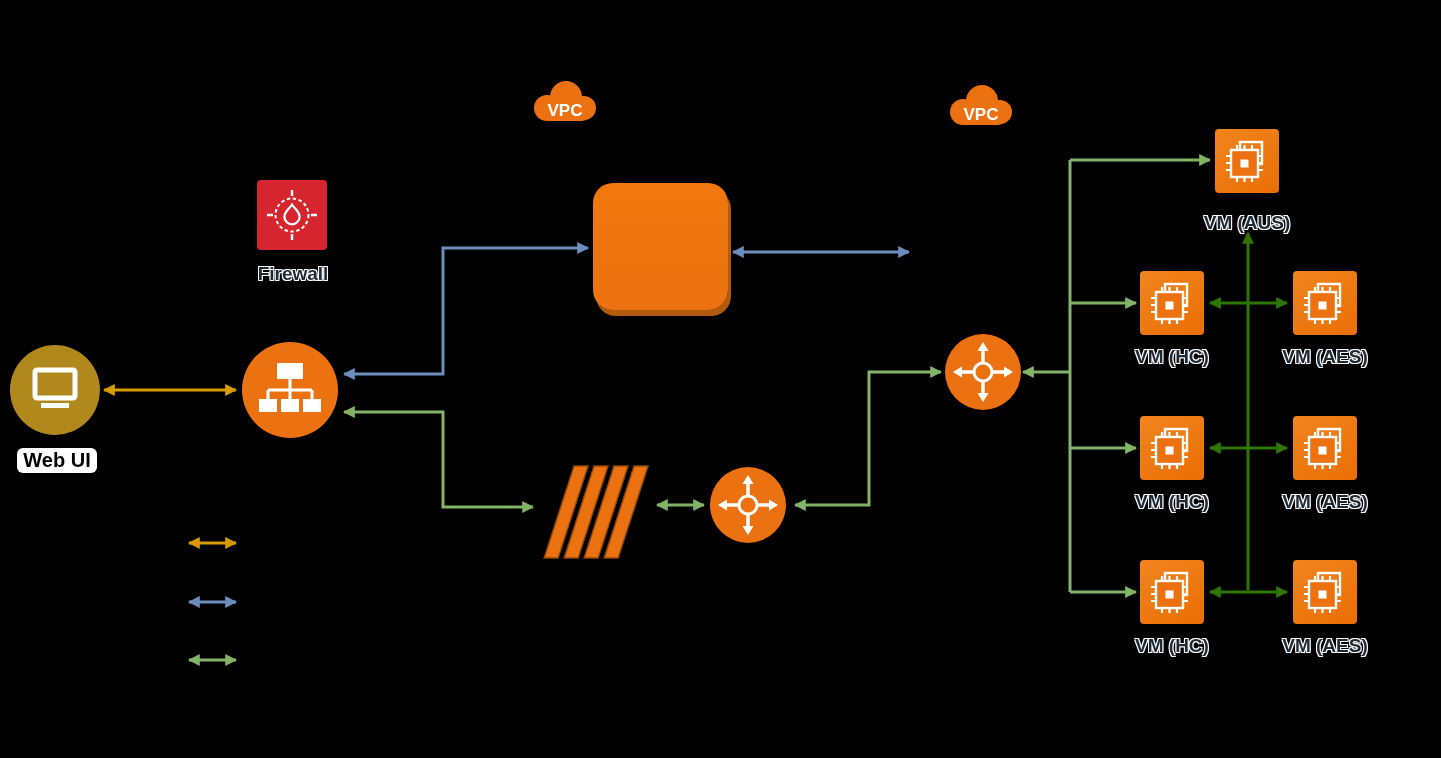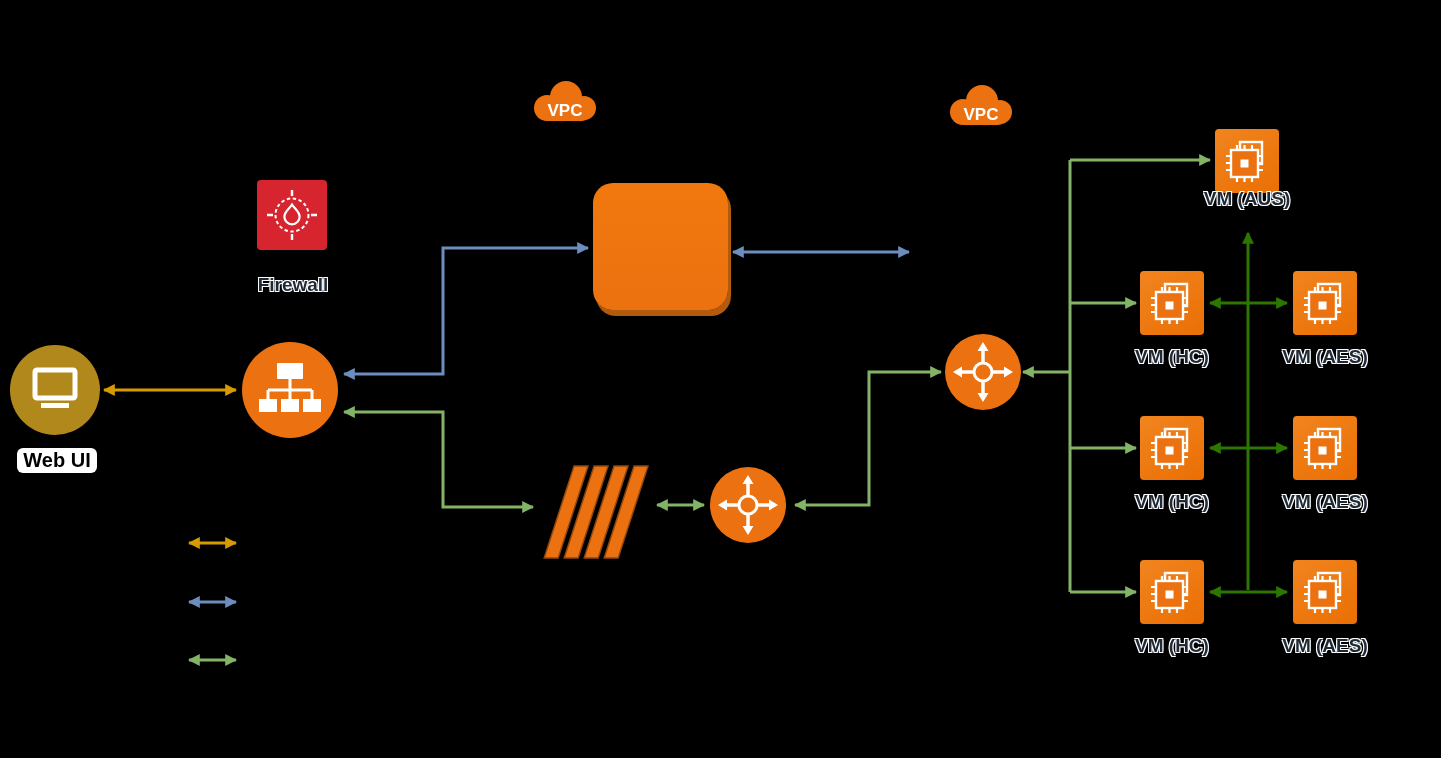--- a/index.html
+++ b/index.html
@@ -120,21 +120,21 @@
     </svg>
   </div>
 
   <div class="node firewall-bg" style="left:257px;top:180px;width:70px;height:70px;">
     <svg width="70" height="70" viewBox="0 0 70 70">
       <circle cx="35" cy="35" r="16.5" fill="none" stroke="#fff" stroke-width="2" stroke-dasharray="3.4 2.6"></circle>
       <path d="M35,10 V16 M35,54 V60 M10,35 H16 M54,35 H60" stroke="#fff" stroke-width="2.4" fill="none"></path>
       <path d="M35,24.5 c2.8,4.6 7.6,7.2 7.6,12.2 a7.6,7.6 0 1 1 -15.2,0 c0,-5 4.8,-7.6 7.6,-12.2 z" fill="none" stroke="#fff" stroke-width="2.2"></path>
     </svg>
   </div>
-  <div class="dlabel" style="left:228px;top:274px;width:130px;text-align:center;">Firewall</div>
+  <div class="dlabel" style="left:228px;top:263px;width:130px;text-align:center;">Firewall</div>
 
   <div class="node circle webui-bg" style="left:10px;top:345px;width:90px;height:90px;">
     <svg width="90" height="90" viewBox="0 0 90 90">
       <rect x="25" y="25" width="40" height="28" rx="2" fill="none" stroke="#fff" stroke-width="5"></rect>
       <rect x="31" y="58" width="28" height="5" fill="#fff"></rect>
     </svg>
   </div>
   <div class="webui-label-wrap" style="left:-8px;top:448px;width:130px;">
     <span class="webui-chip">Web UI</span>
   </div>
@@ -184,21 +184,21 @@
   </div>
 
   <div class="node vm-box" style="left:1215px;top:129px;width:64px;height:64px;">
     <svg width="64" height="64" viewBox="0 0 64 64">
       <rect x="25" y="13" width="22" height="22" fill="none" stroke="#fff" stroke-width="2.4"></rect>
       <rect x="16" y="21" width="27" height="27" fill="#EC7211" stroke="#fff" stroke-width="2.4"></rect>
       <rect x="25.5" y="30.5" width="8" height="8" fill="#fff"></rect>
       <path d="M16,27 H11 M16,34 H11 M16,41 H11 M43,27 H48 M43,34 H48 M43,41 H48 M22,21 V16 M29.5,21 V16 M37,21 V16 M22,48 V53 M29.5,48 V53 M37,48 V53" stroke="#fff" stroke-width="2.2" fill="none"></path>
     </svg>
   </div>
-  <div class="dlabel" style="left:1182px;top:188px;width:130px;">VM (AUS)</div>
+  <div class="dlabel" style="left:1182px;top:212px;width:130px;">VM (AUS)</div>
 
   <div class="node vm-box" style="left:1140px;top:271px;width:64px;height:64px;">
     <svg width="64" height="64" viewBox="0 0 64 64">
       <rect x="25" y="13" width="22" height="22" fill="none" stroke="#fff" stroke-width="2.4"></rect>
       <rect x="16" y="21" width="27" height="27" fill="#EC7211" stroke="#fff" stroke-width="2.4"></rect>
       <rect x="25.5" y="30.5" width="8" height="8" fill="#fff"></rect>
       <path d="M16,27 H11 M16,34 H11 M16,41 H11 M43,27 H48 M43,34 H48 M43,41 H48 M22,21 V16 M29.5,21 V16 M37,21 V16 M22,48 V53 M29.5,48 V53 M37,48 V53" stroke="#fff" stroke-width="2.2" fill="none"></path>
     </svg>
   </div>
   <div class="dlabel" style="left:1107px;top:346px;width:130px;">VM (HC)</div>

